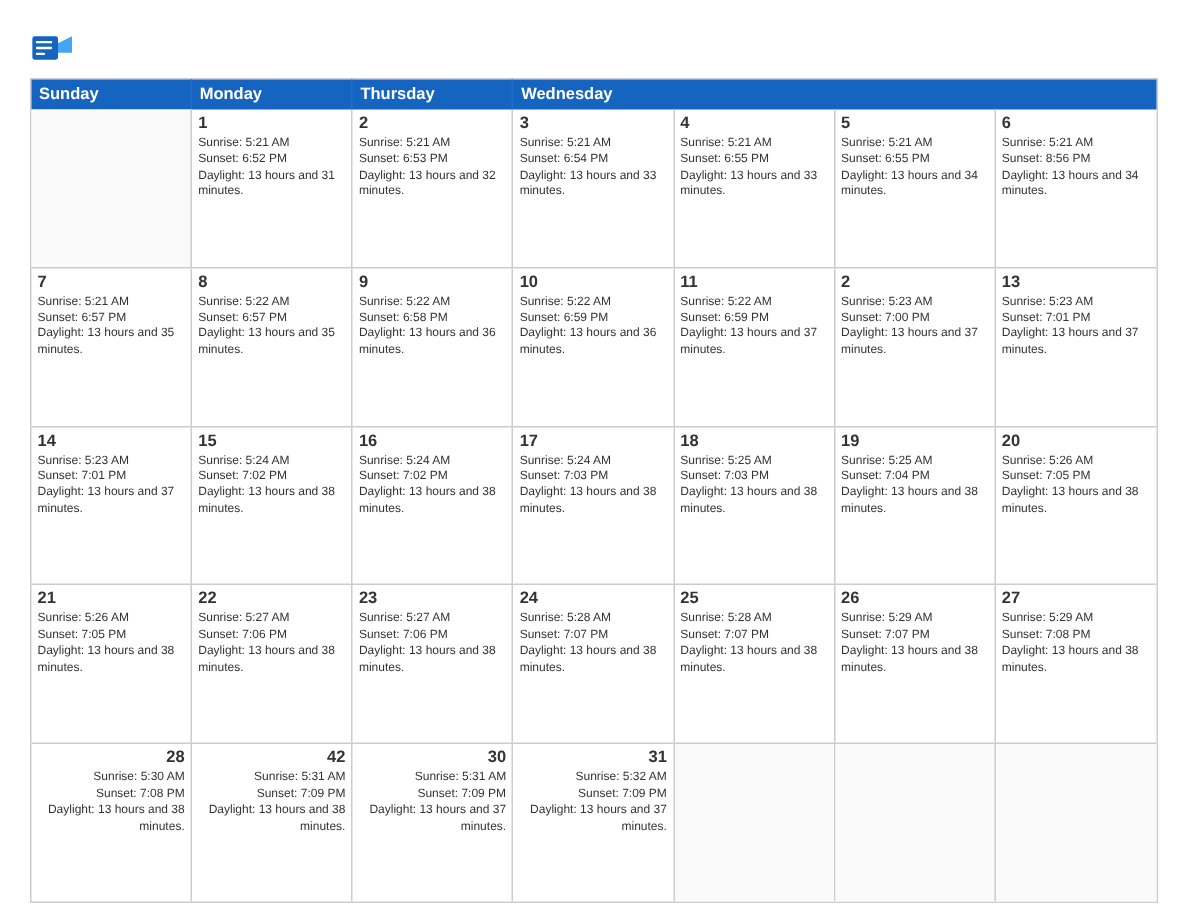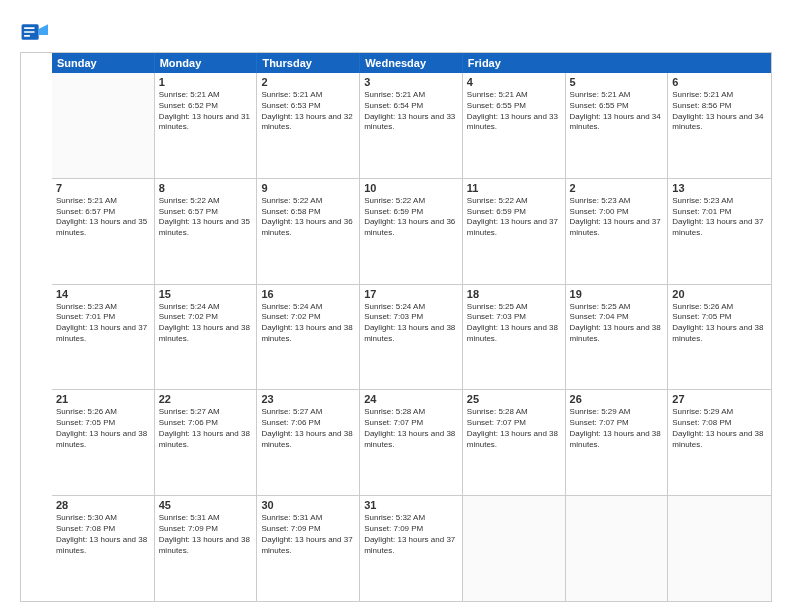--- a/index.html
+++ b/index.html
@@ -52,21 +52,20 @@
     }
     .sub-title {
       font-size: 14px;
       color: #444;
     }
     .calendar {
       border: 1px solid #ccc;
       flex: 1;
       display: flex;
       flex-direction: column;
-      padding-left: 31px;
     }
     .cal-header {
       display: grid;
       grid-template-columns: repeat(7, 1fr);
       background: #1565c0;
     }
     .cal-header-cell {
       color: #fff;
       font-size: 11px;
       font-weight: bold;
@@ -79,21 +78,21 @@
       display: flex;
       flex-direction: column;
       flex: 1;
     }
     .cal-row {
       display: grid;
       grid-template-columns: repeat(7, 1fr);
       flex: 1;
       border-bottom: 1px solid #ccc;
     }
-    .cal-row:last-child { border-bottom: none; }
+    .cal-row:last-child { border-bottom: none; text-align: right; }
     .cal-cell {
       border-right: 1px solid #ccc;
       padding: 3px 4px;
       font-size: 8.5px;
       color: #333;
       vertical-align: top;
       min-height: 0;
     }
     .cal-cell:last-child { border-right: none; }
     .cal-cell.empty { background: #fafafa; }
@@ -132,21 +131,20 @@
       <div class="sub-title"></div>
     </div>
   </div>
 
   <div class="calendar">
     <div class="cal-header">
     <div class="cal-header-cell">Sunday</div>
         <div class="cal-header-cell">Monday</div>
         <div class="cal-header-cell">Thursday</div>
         <div class="cal-header-cell">Wednesday</div>
-        <div class="cal-header-cell">Friday</div>
       </div>
     <div class="cal-body">
     <div class="cal-row">
           <div class="cal-cell empty"></div>
           <div class="cal-cell">
             <div class="day-num">1</div>
             <div class="cell-line">Sunrise: 5:21 AM</div>
             <div class="cell-line">Sunset: 6:52 PM</div>
             <div class="cell-line">Daylight: 13 hours and 31 minutes.</div>
           </div>
@@ -314,21 +312,21 @@
           </div>
         </div>
         <div class="cal-row">
           <div class="cal-cell">
             <div class="day-num">28</div>
             <div class="cell-line">Sunrise: 5:30 AM</div>
             <div class="cell-line">Sunset: 7:08 PM</div>
             <div class="cell-line">Daylight: 13 hours and 38 minutes.</div>
           </div>
           <div class="cal-cell">
-            <div class="day-num">45</div>
+            <div class="day-num">42</div>
             <div class="cell-line">Sunrise: 5:31 AM</div>
             <div class="cell-line">Sunset: 7:09 PM</div>
             <div class="cell-line">Daylight: 13 hours and 38 minutes.</div>
           </div>
           <div class="cal-cell">
             <div class="day-num">30</div>
             <div class="cell-line">Sunrise: 5:31 AM</div>
             <div class="cell-line">Sunset: 7:09 PM</div>
             <div class="cell-line">Daylight: 13 hours and 37 minutes.</div>
           </div>

